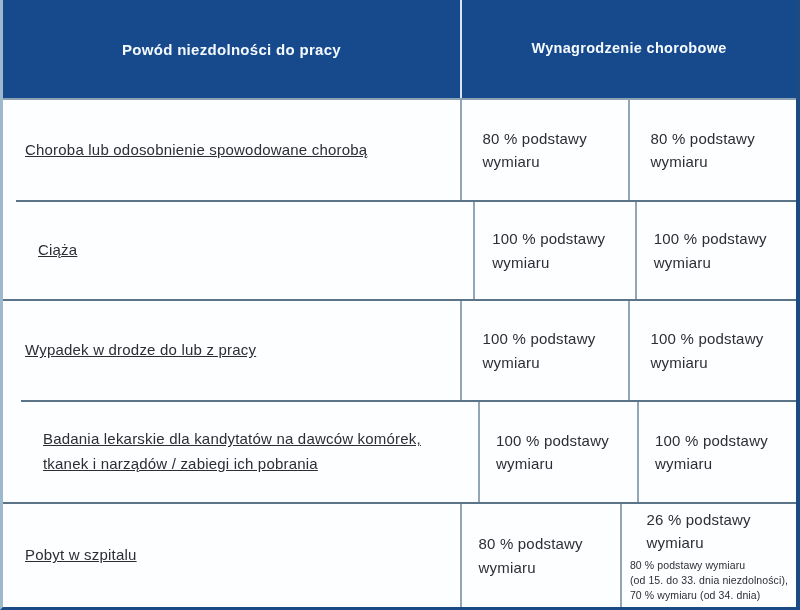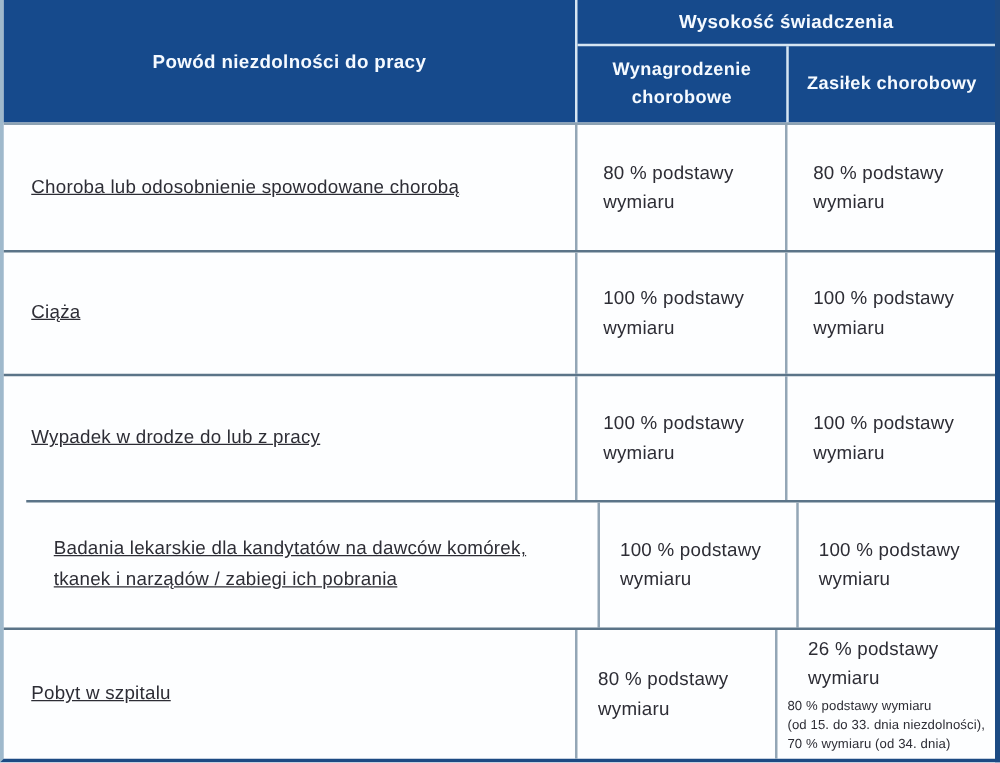--- a/index.html
+++ b/index.html
@@ -67,21 +67,21 @@
   .header-sub-cell + .header-sub-cell {
     border-left: 2px solid #d5e5f2;
   }
   
   .row {
     display: flex;
     border-top: 2px solid #5b7488;
     color: #2d2d35;
   }
   .row-1 { flex: 0 0 102px; border-top-color: #8da2b3; }
-  .row-2 { flex: 0 0 99px; }
+  .row-2 { flex: 0 0 99px; margin-left: 13px; }
   .row-3 { flex: 0 0 101px; }
   .row-4 { flex: 0 0 102px; margin-left: 18px; }
   .row-5 { flex: 1 1 auto; }
   .cell-reason {
     flex: 0 0 457px;
     display: flex;
     align-items: center;
     padding: 8px 30px 8px 22px;
     font-size: 15px;
     line-height: 1.65;
@@ -114,24 +114,22 @@
   .note span { display: block; white-space: nowrap; }
 </style>
 </head>
 <body>
 
 <div class="table">
 
   <div class="header">
     <div class="header-reason">Powód niezdolności do pracy</div>
     <div class="header-right">
-      <div class="header-group">Wysokość świadczenia</div>
       <div class="header-sub">
         <div class="header-sub-cell">Wynagrodzenie chorobowe</div>
-        <div class="header-sub-cell">Zasiłek chorobowy</div>
       </div>
     </div>
   </div>
 
   <div class="row row-1">
     <div class="cell-reason">Choroba lub odosobnienie spowodowane chorobą</div>
     <div class="cell-value">
       <div class="value-text">80 % podstawy wymiaru</div>
     </div>
     <div class="cell-value">

